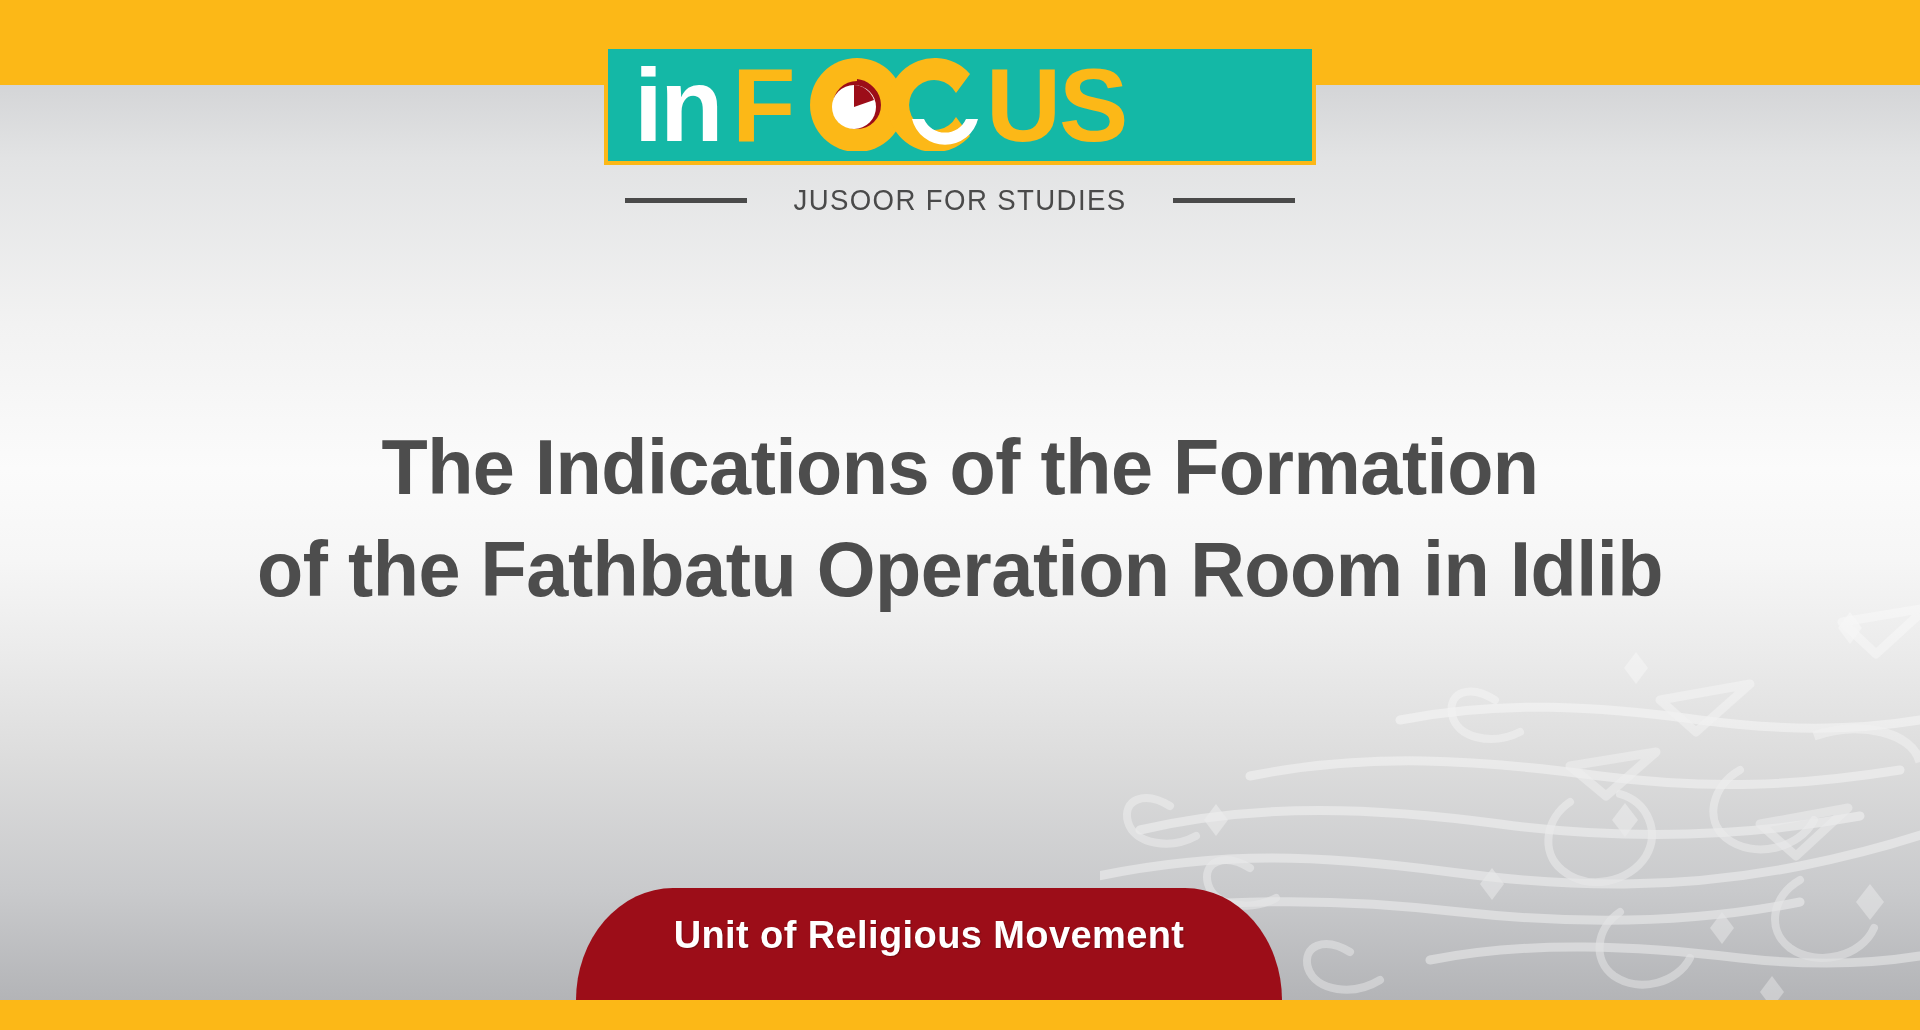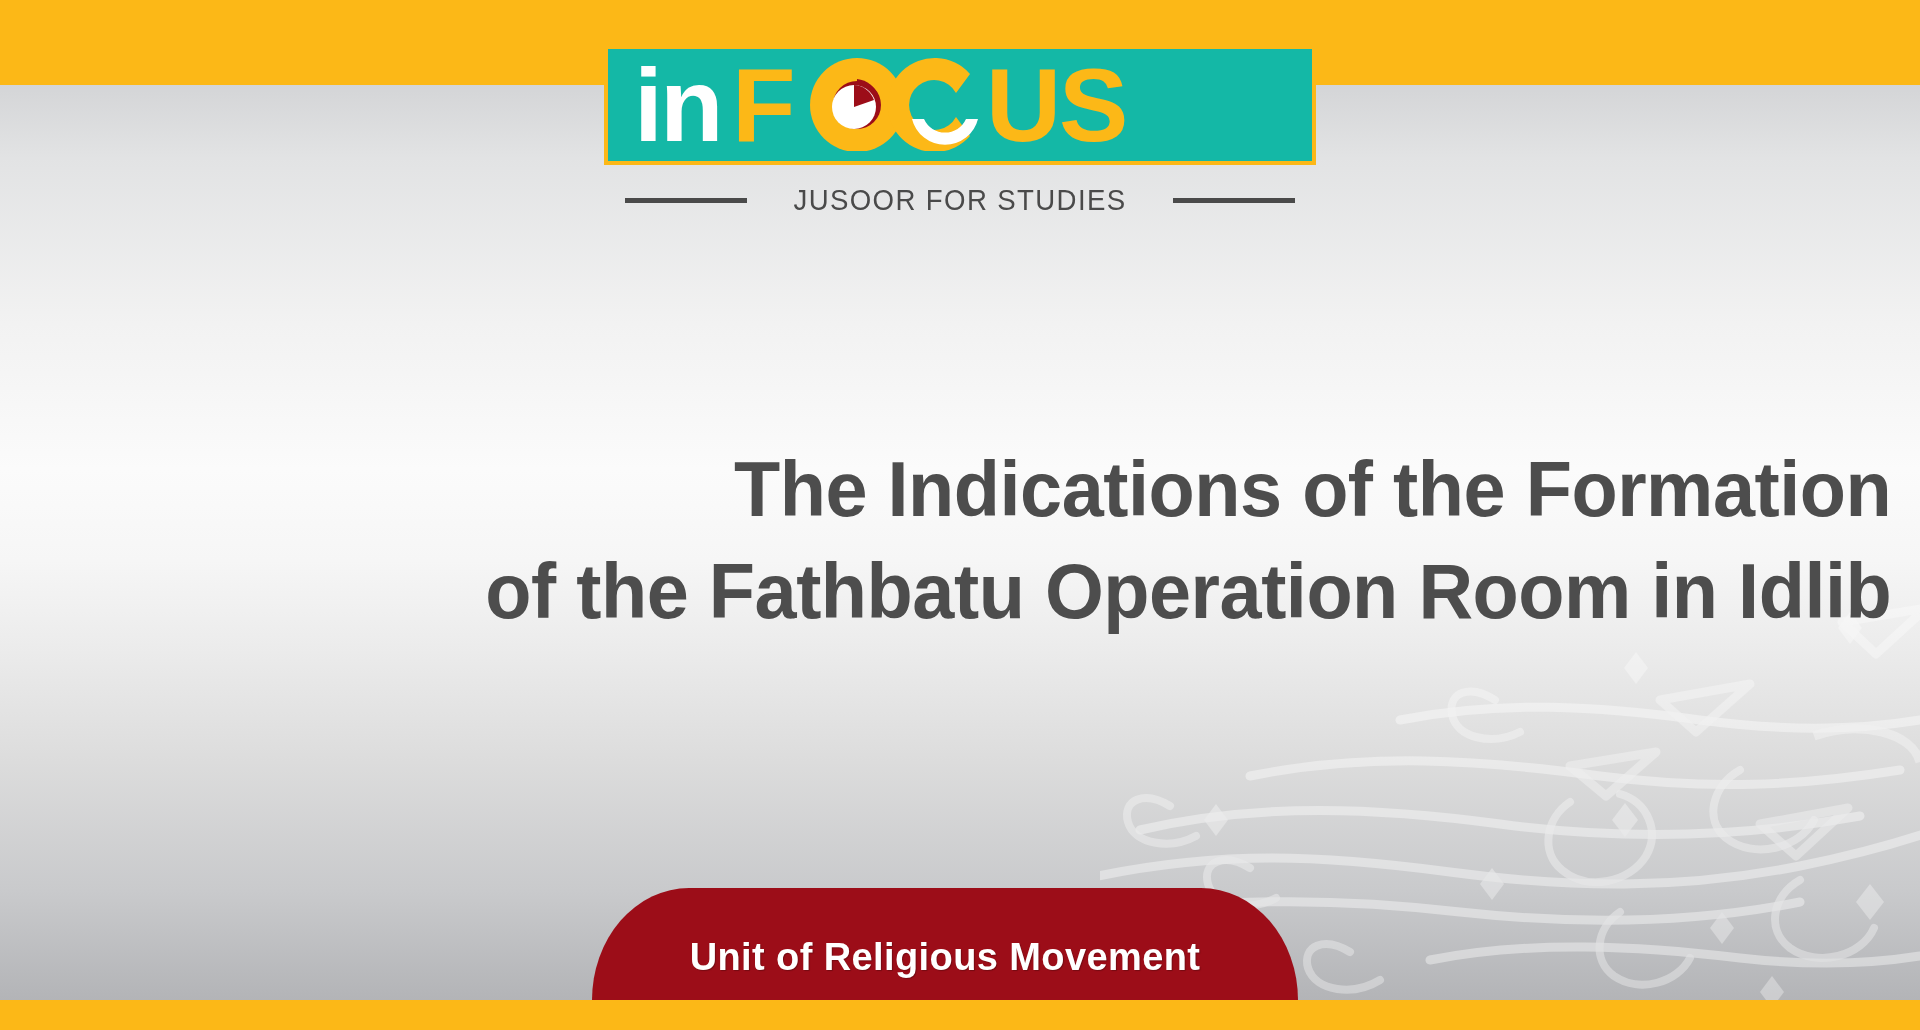--- a/index.html
+++ b/index.html
@@ -100,46 +100,45 @@
     color: #4a4a4a;
     font-weight: 400;
     white-space: nowrap;
     transform: scaleX(0.92);
   }
 
   
   .title-block {
     position: absolute;
     left: 0;
-    top: 438px;
-    width: 1920px;
-    text-align: right;
+    top: 416px;
+    width: 1920px;
+    text-align: center;
     color: #4d4d4d;
   }
   .title-line {
     font-family: "Liberation Sans Narrow", "Liberation Sans", sans-serif;
     font-weight: bold;
     font-size: 78px;
     line-height: 102px;
     letter-spacing: -0.5px;
     white-space: nowrap;
     transform: scaleX(0.97);
   }
 
   
   .ribbon {
     position: absolute;
-    left: 592px;
+    left: 576px;
     top: 888px;
     width: 706px;
     height: 112px;
     background: #9c0d18;
     border-radius: 130px 130px 0 0 / 150px 150px 0 0;
     display: flex;
-    align-items: center;
     justify-content: center;
   }
   .ribbon-text {
     color: #ffffff;
     font-family: "Liberation Sans Narrow", "Liberation Sans", sans-serif;
     font-weight: bold;
     font-size: 38px;
     letter-spacing: 0.4px;
     white-space: nowrap;
     padding-top: 26px;

